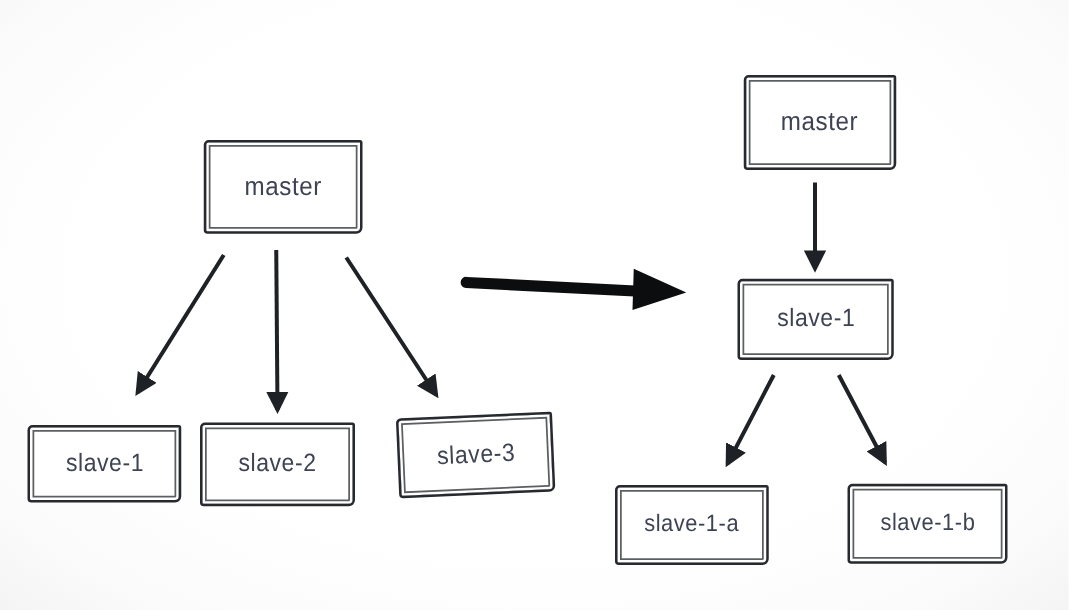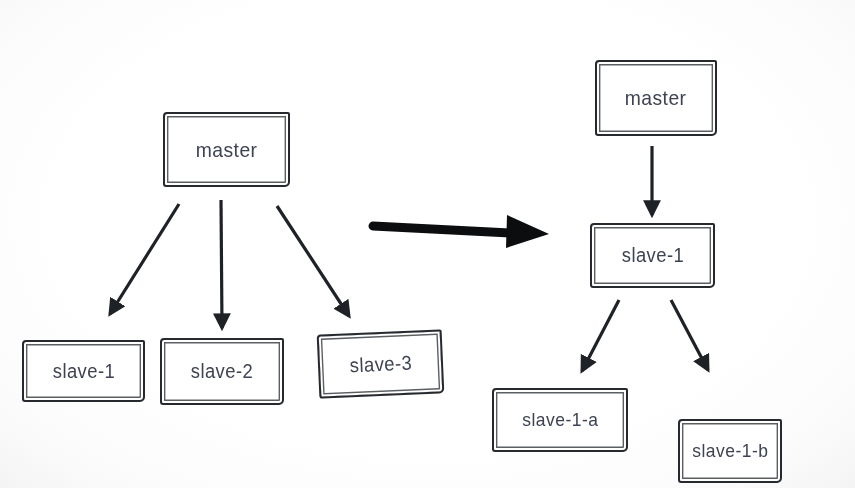--- a/index.html
+++ b/index.html
@@ -35,22 +35,22 @@
     white-space: nowrap;
   }
   
   .l-master   { left: 163px; top: 112px; width: 127px; height: 75px; }
   .l-slave1   { left:  22px; top: 340px; width: 123px; height: 62px; }
   .l-slave2   { left: 160px; top: 338px; width: 124px; height: 67px; }
   .l-slave3   { left: 318px; top: 332px; width: 125px; height: 64px; transform: rotate(-2.5deg); }
   
   .r-master   { left: 595px; top:  60px; width: 122px; height: 76px; }
   .r-slave1   { left: 590px; top: 223px; width: 125px; height: 65px; }
-  .r-slave1a  { left: 492px; top: 388px; width: 136px; height: 64px; }
-  .r-slave1b  { left: 678px; top: 387px; width: 104px; height: 64px; margin-top: 32px; }
+  .r-slave1a  { left: 492px; top: 388px; width: 123px; height: 64px; }
+  .r-slave1b  { left: 678px; top: 387px; width: 128px; height: 64px; }
 
   .fs-root  { font-size: 21px; }
   .fs-child { font-size: 20px; }
   .fs-leaf  { font-size: 19px; }
 </style>
 </head>
 <body>
 
 <div class="canvas">
 

